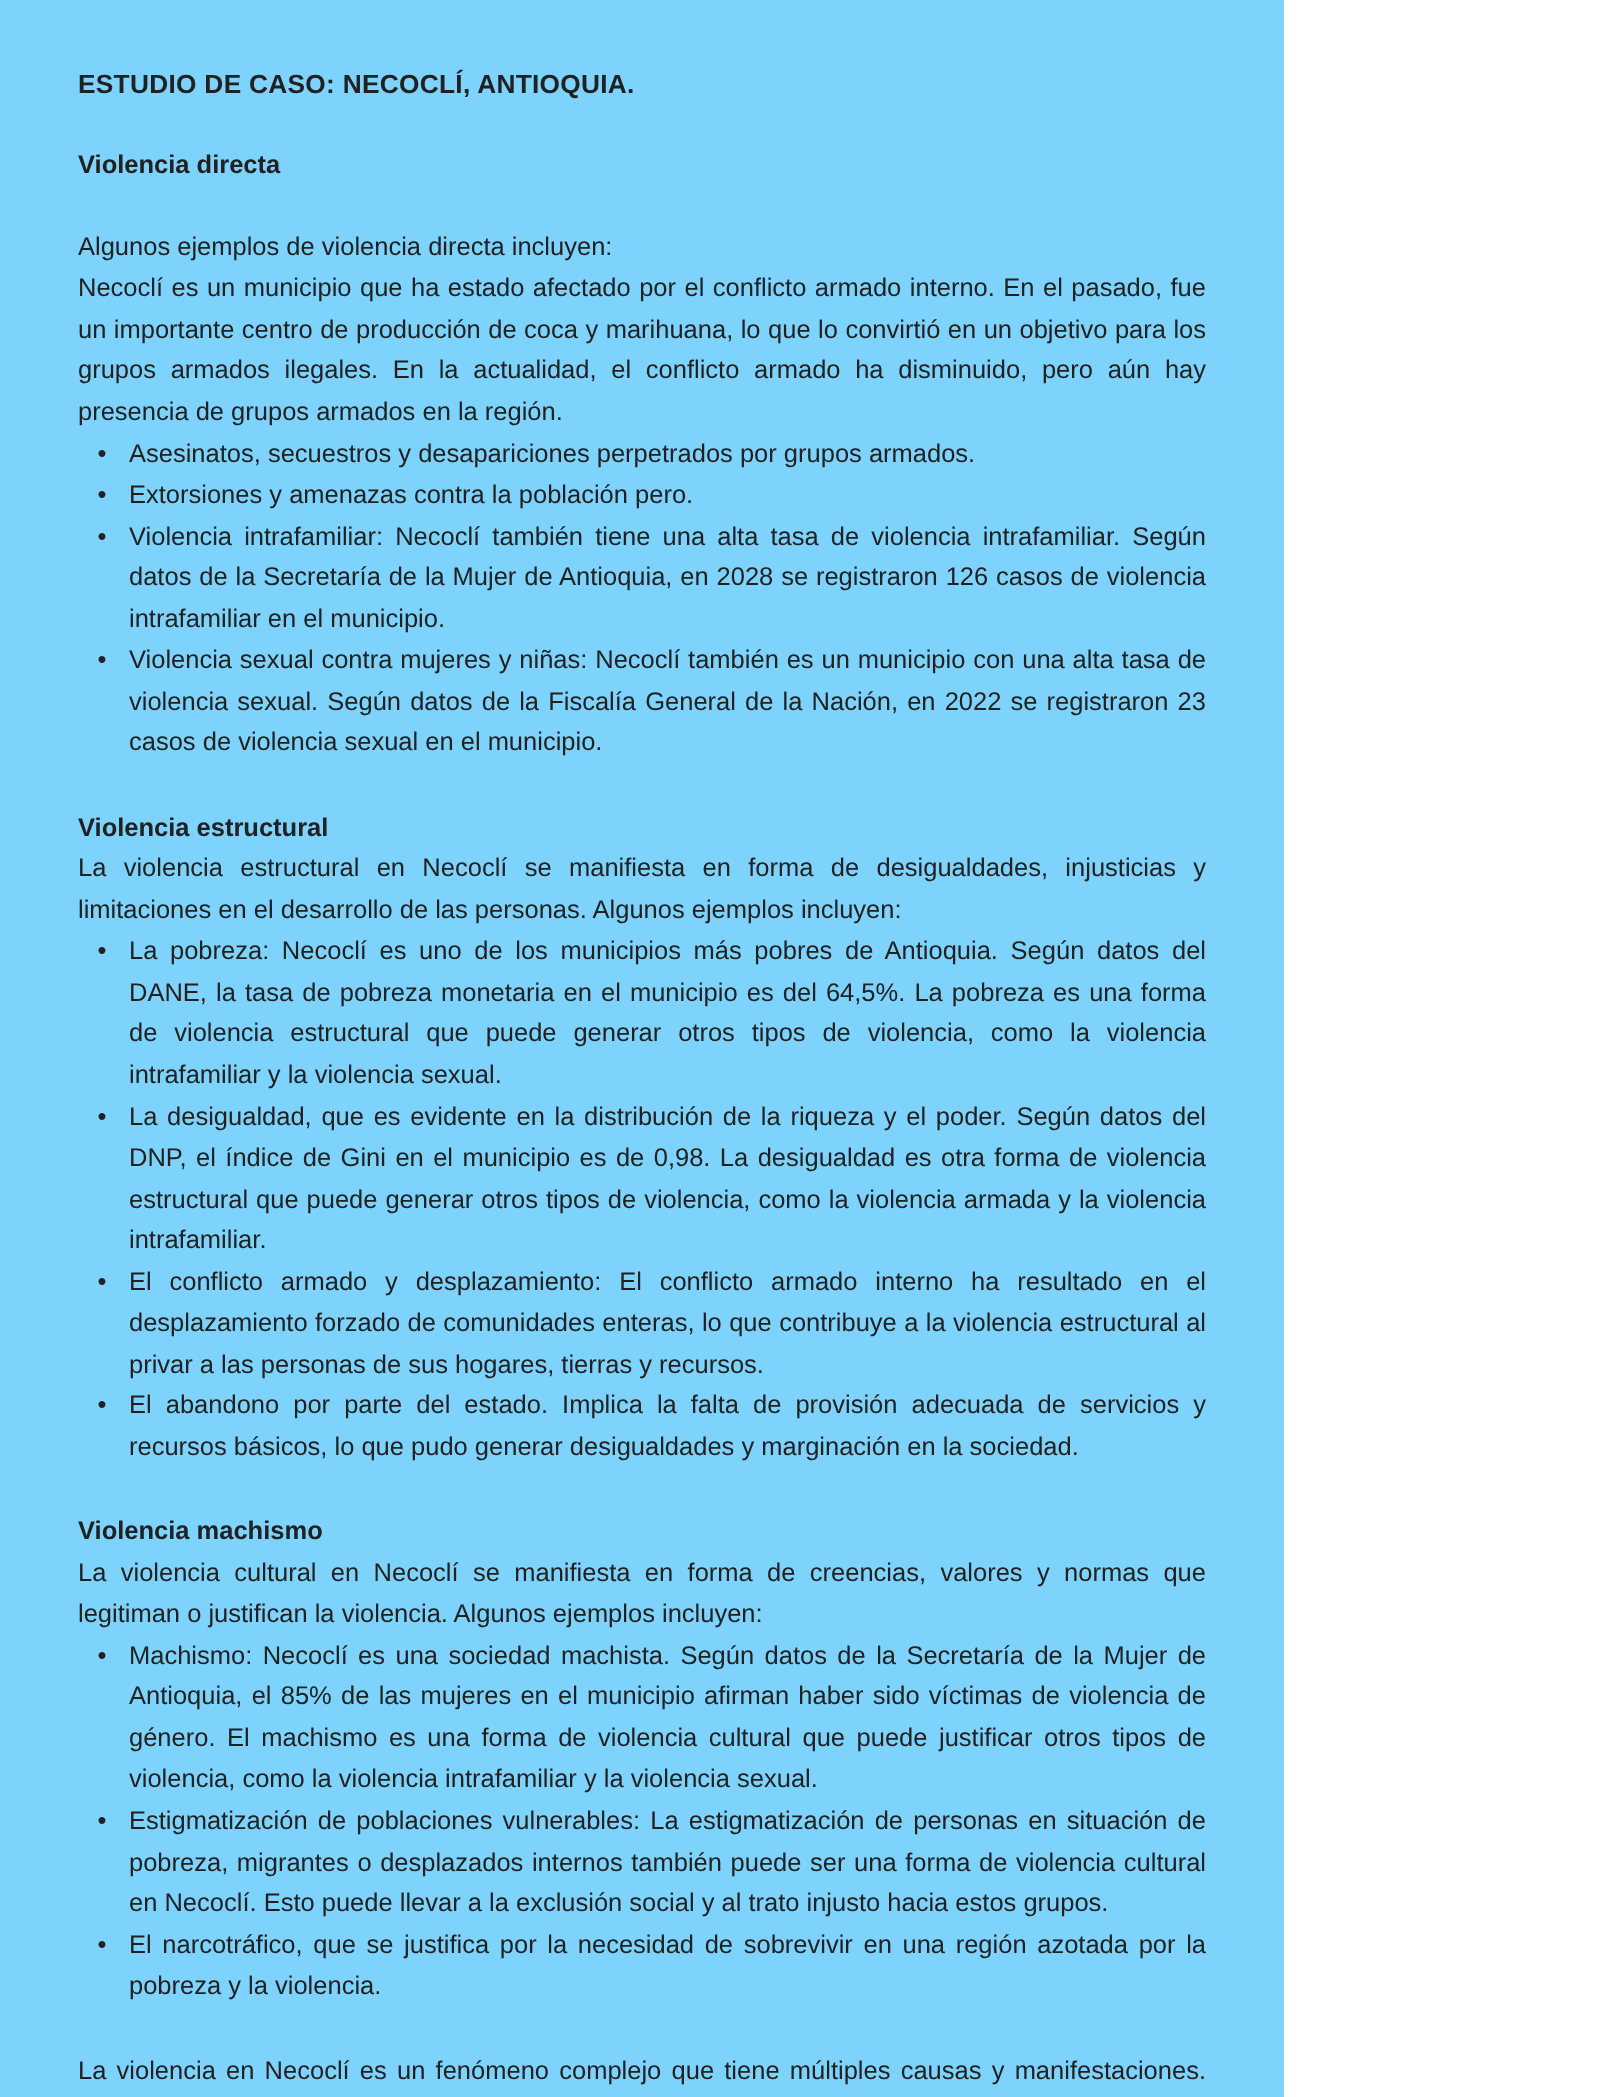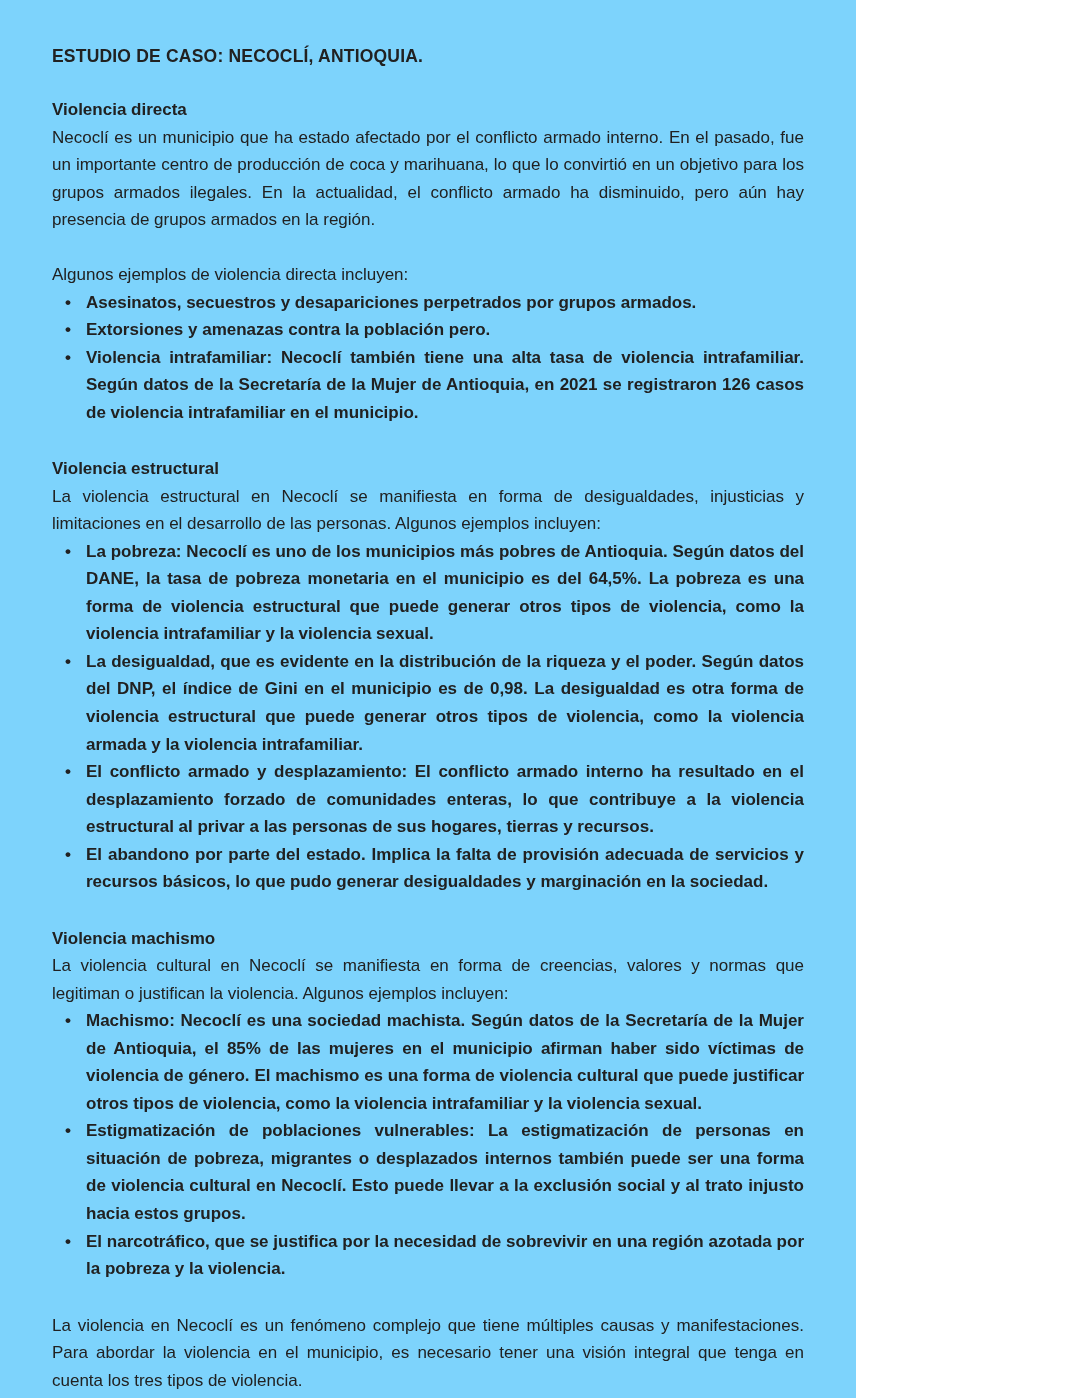--- a/index.html
+++ b/index.html
@@ -35,21 +35,20 @@
     text-align: justify;
   }
   .lead {
     margin-top: 27px;
     text-align: left;
   }
   ul.bullets {
     list-style: none;
     margin: 0;
     padding: 0 0 0 34px;
-    font-weight: bold;
   }
   ul.bullets li {
     position: relative;
     text-align: justify;
   }
   ul.bullets li::before {
     content: "\2022";
     position: absolute;
     left: -21px;
     top: 0;
@@ -62,26 +61,27 @@
 </style>
 </head>
 <body>
 
 <div class="page">
 
   <h1 class="doc-title">ESTUDIO DE CASO: NECOCLÍ, ANTIOQUIA.</h1>
 
   <section class="sec">
     <h2 class="sec-heading">Violencia directa</h2>
+    <p class="para lead">Algunos ejemplos de violencia directa incluyen:</p>
     <p class="para">Necoclí es un municipio que ha estado afectado por el conflicto armado interno. En el pasado, fue un importante centro de producción de coca y marihuana, lo que lo convirtió en un objetivo para los grupos armados ilegales. En la actualidad, el conflicto armado ha disminuido, pero aún hay presencia de grupos armados en la región.</p>
-    <p class="para lead">Algunos ejemplos de violencia directa incluyen:</p>
     <ul class="bullets">
       <li>Asesinatos, secuestros y desapariciones perpetrados por grupos armados.</li>
       <li>Extorsiones y amenazas contra la población pero.</li>
-      <li>Violencia intrafamiliar: Necoclí también tiene una alta tasa de violencia intrafamiliar. Según datos de la Secretaría de la Mujer de Antioquia, en 2021 se registraron 126 casos de violencia intrafamiliar en el municipio.</li>
+      <li>Violencia intrafamiliar: Necoclí también tiene una alta tasa de violencia intrafamiliar. Según datos de la Secretaría de la Mujer de Antioquia, en 2028 se registraron 126 casos de violencia intrafamiliar en el municipio.</li>
+      <li>Violencia sexual contra mujeres y niñas: Necoclí también es un municipio con una alta tasa de violencia sexual. Según datos de la Fiscalía General de la Nación, en 2022 se registraron 23 casos de violencia sexual en el municipio.</li>
     </ul>
   </section>
 
   <section class="sec">
     <h2 class="sec-heading">Violencia estructural</h2>
     <p class="para">La violencia estructural en Necoclí se manifiesta en forma de desigualdades, injusticias y limitaciones en el desarrollo de las personas. Algunos ejemplos incluyen:</p>
     <ul class="bullets">
       <li>La pobreza: Necoclí es uno de los municipios más pobres de Antioquia. Según datos del DANE, la tasa de pobreza monetaria en el municipio es del 64,5%. La pobreza es una forma de violencia estructural que puede generar otros tipos de violencia, como la violencia intrafamiliar y la violencia sexual.</li>
       <li>La desigualdad, que es evidente en la distribución de la riqueza y el poder. Según datos del DNP, el índice de Gini en el municipio es de 0,98. La desigualdad es otra forma de violencia estructural que puede generar otros tipos de violencia, como la violencia armada y la violencia intrafamiliar.</li>
       <li>El conflicto armado y desplazamiento: El conflicto armado interno ha resultado en el desplazamiento forzado de comunidades enteras, lo que contribuye a la violencia estructural al privar a las personas de sus hogares, tierras y recursos.</li>

